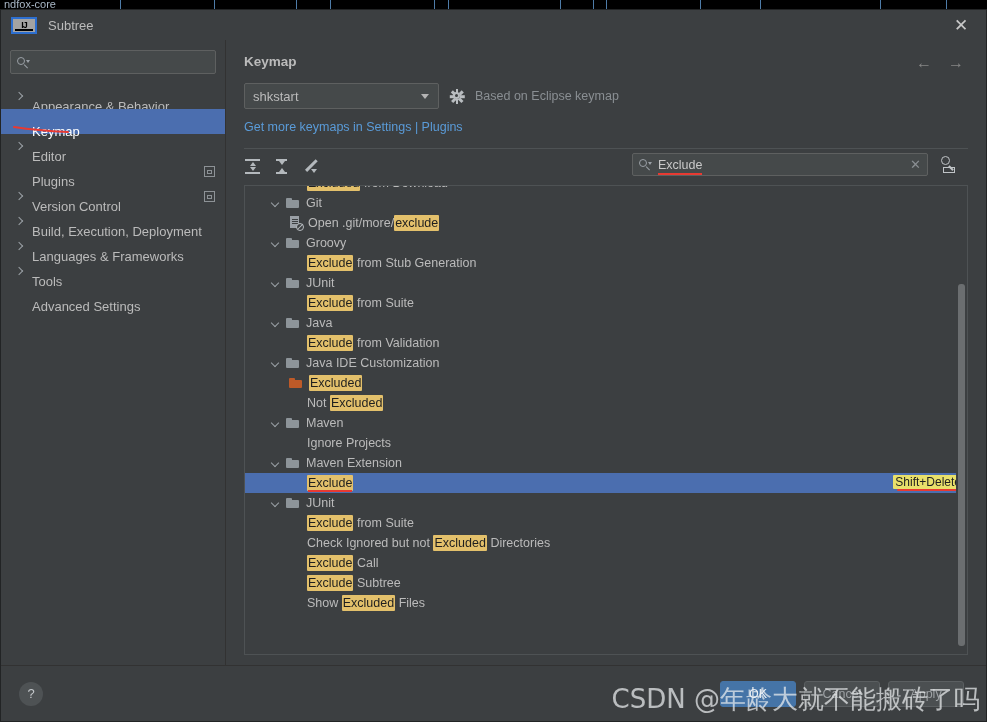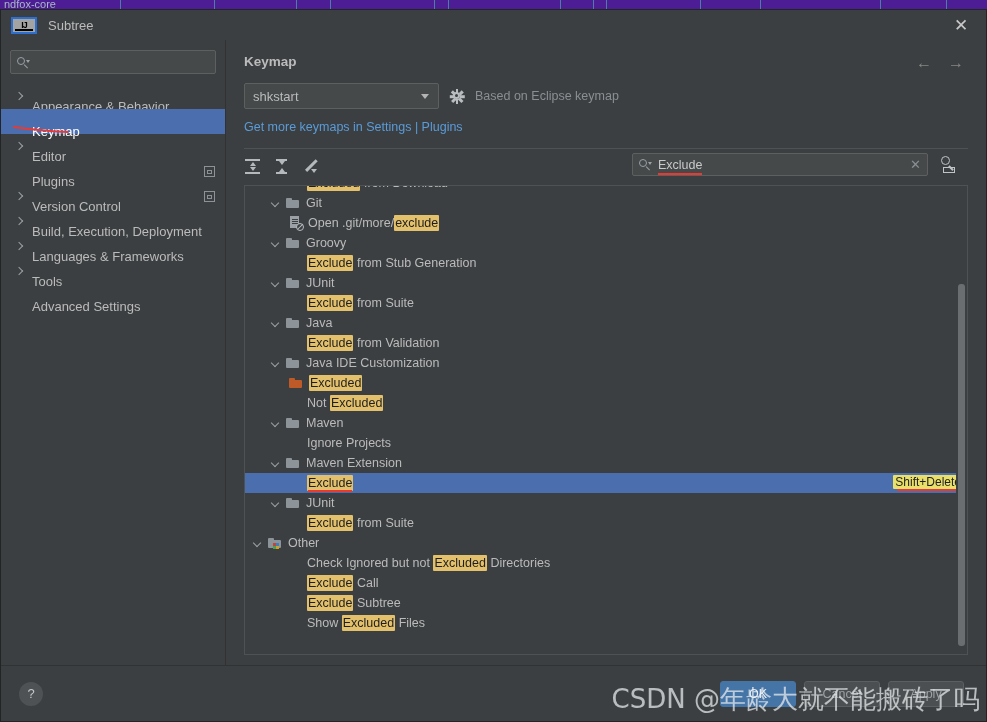--- a/index.html
+++ b/index.html
@@ -11,21 +11,21 @@
   }
   * { box-sizing: border-box; }
 
   
   .ide-bg {
     position: absolute; left: 0; top: 0; width: 987px; height: 722px;
     background: #2b2b2b;
   }
   .ide-tabstrip {
     position: absolute; left: 0; top: 0; width: 987px; height: 11px;
-    background: #4c1d95; border-bottom: 1px solid #2b2b2b;
+    background: #000000; border-bottom: 1px solid #2b2b2b;
   }
   .ide-tab-label {
     position: absolute; left: 4px; top: -2px;
     font-size: 11px; color: #a9b7c6; white-space: nowrap;
   }
   .ide-tick {
     position: absolute; top: 0; width: 1px; height: 11px; background: #4e7ca8;
   }
   .ide-bottomstrip {
     position: absolute; left: 0; bottom: 0; width: 987px; height: 10px;
@@ -685,33 +685,20 @@
                   <i class="main"></i>
                 </span>
                 <span><span>JUnit</span></span>
               </div>
               <div class="tree-row">
                 <span style="flex: 0 0 auto; width: 62px;"></span>
                 <span style="width: 0px; flex: 0 0 auto;"></span>
                 <span><span class="hl">Exclude</span><span> from Suite</span></span>
               </div>
               <div class="tree-row">
-                <span style="flex: 0 0 auto; width: 8px;"></span>
-                <span class="twisty open"></span>
-                <span class="folder-ico plugins">
-                  <i class="tab"></i>
-                  <i class="main"></i>
-                  <i class="dot d1"></i>
-                  <i class="dot d2"></i>
-                  <i class="dot d3"></i>
-                  <i class="dot d4"></i>
-                </span>
-                <span><span>Other</span></span>
-              </div>
-              <div class="tree-row">
                 <span style="flex: 0 0 auto; width: 62px;"></span>
                 <span style="width: 0px; flex: 0 0 auto;"></span>
                 <span><span>Check Ignored but not </span><span class="hl">Excluded</span><span> Directories</span></span>
               </div>
               <div class="tree-row">
                 <span style="flex: 0 0 auto; width: 62px;"></span>
                 <span style="width: 0px; flex: 0 0 auto;"></span>
                 <span><span class="hl">Exclude</span><span> Call</span></span>
               </div>
               <div class="tree-row">

